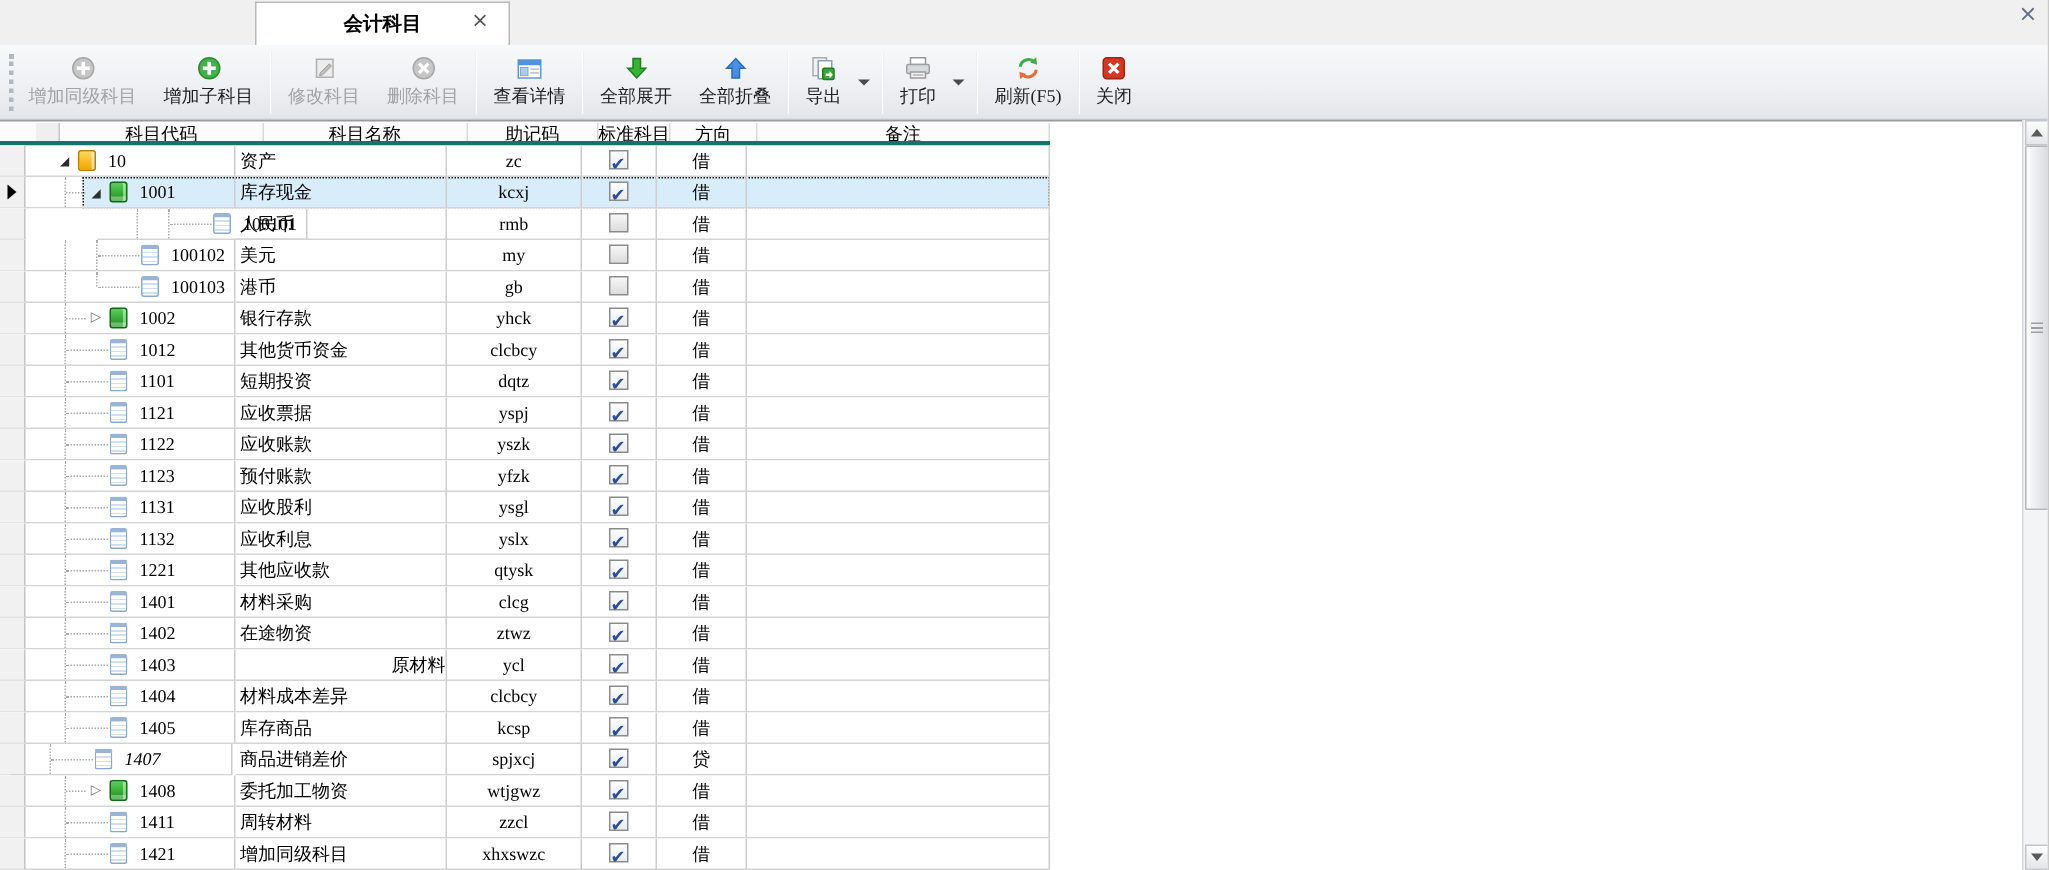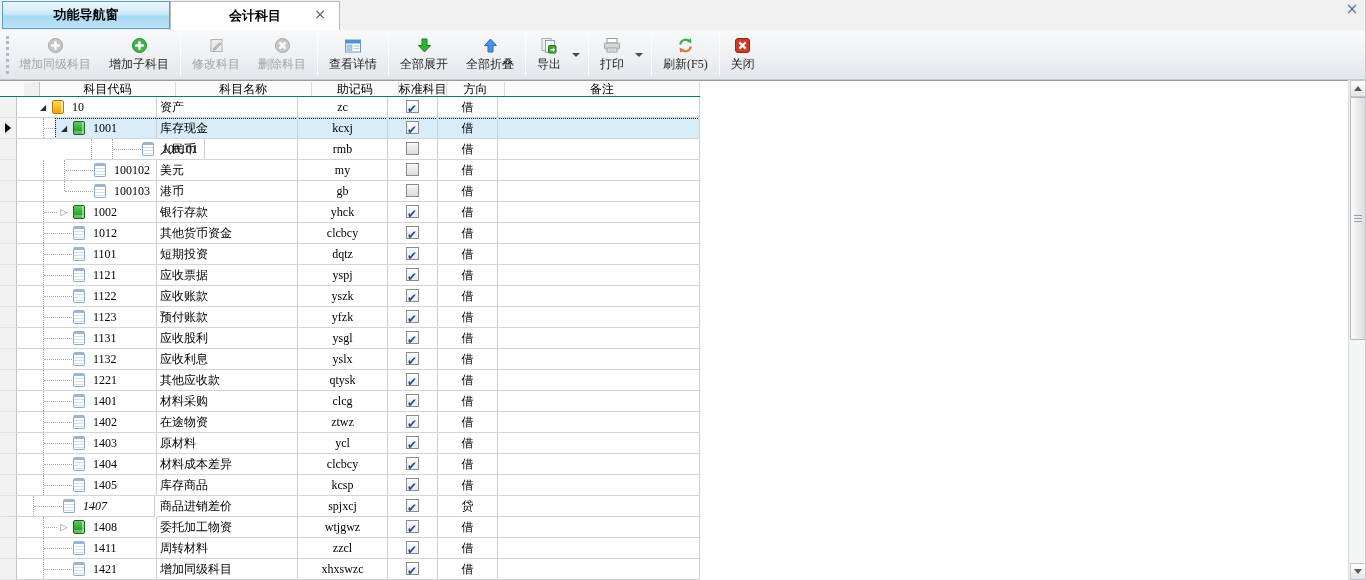--- a/index.html
+++ b/index.html
@@ -21,21 +21,21 @@
   .tb-sep { width: 1px; height: 42px; background: #c9cdd3; border-right: 1px solid #fdfdfd; margin: 0 2px; }
   .tb-btn { display: flex; flex-direction: column; align-items: center; justify-content: center; height: 46px; padding: 0 9px; cursor: pointer; border-radius: 2px; }
   .tb-btn .tico { height: 18px; display: flex; align-items: center; }
   .tb-btn .tlabel { font-size: 12px; color: #1e1e1e; margin-top: 1px; white-space: nowrap; }
   .tb-btn.disabled .tlabel { color: #a2a2a2; }
   .tb-combo { display: flex; align-items: center; }
   .tb-darrow { width: 0; height: 0; border-left: 4px solid transparent; border-right: 4px solid transparent; border-top: 4px solid #4b4b4b; margin: 0 6px 0 2px; cursor: pointer; }
 
   
   .grid { position: absolute; left: 0; top: 80px; width: 1348px; height: 500px; background: #fff; border-top: 1px solid #9b9b9b; }
-  .ghead { position: absolute; left: 0; top: 1px; height: 15px; width: 700px; display: flex; background: #fbfbfb; border-bottom: 1px solid #0f766e; padding-left: 24px; }
+  .ghead { position: absolute; left: 0; top: 1px; height: 15px; width: 700px; display: flex; background: #fbfbfb; border-bottom: 3px solid #0f766e; padding-left: 24px; }
   .ghead .gutter-h { width: 17px; border-right: 1px solid #c6c6c6; background: #efefef; }
   .ghead .hcell { font-size: 12px; color: #000; text-align: center; line-height: 14px; border-right: 1px solid #d9d9d9; overflow: hidden; white-space: nowrap; }
   .gbody { position: absolute; left: 0; top: 16px; width: 700px; }
   .grow { position: relative; width: 700px; height: 21px; background: #fff; cursor: default; }
   .gutter-c { position: absolute; left: 0; top: 0; width: 17px; height: 21px; background: #f1f1f1; border-right: 1px solid #c6c6c6; border-bottom: 1px solid #e2e2e2; }
   .row-arrow { position: absolute; left: 5px; top: 5px; width: 0; height: 0; border-top: 5px solid transparent; border-bottom: 5px solid transparent; border-left: 6px solid #000; }
   .gcell { position: absolute; top: 0; height: 21px; border-right: 1px solid #cecece; border-bottom: 1px solid #d4d4d4; font-size: 12px; color: #000; line-height: 20px; white-space: nowrap; overflow: hidden; }
   .gcell.center { text-align: center; }
   .sel-rect { position: absolute; left: 55px; top: 0; width: 645px; height: 21px; background: #d9ecf9; border: 1px dotted #141414; }
   .vline { position: absolute; top: 0; bottom: 0; width: 1px; border-left: 1px dotted #ababab; }
@@ -61,23 +61,20 @@
   .tri-down { width: 0; height: 0; border-left: 4px solid transparent; border-right: 4px solid transparent; border-top: 5px solid #5a5a5a; }
   .sb-thumb { position: absolute; left: 1px; top: 17px; width: 16px; height: 243px; background: linear-gradient(90deg, #fdfdfd, #d9dbde); border: 1px solid #b3b7bd; border-radius: 1px; display: flex; align-items: center; justify-content: center; cursor: grab; }
   .grip { width: 8px; height: 7px; border-top: 1px solid #9aa0a8; border-bottom: 1px solid #9aa0a8; background: linear-gradient(180deg, transparent 2px, #9aa0a8 2px, #9aa0a8 3px, transparent 3px); }
 </style>
 </head>
 <body>
 
 <div class="window">
 
   <div class="tabbar">
-    <div class="tab tab-nav">
-      <span>功能导航窗</span>
-    </div>
     <div class="tab tab-active">
       <span>会计科目</span>
       <span class="tab-close">×</span>
     </div>
     <span class="win-close">×</span>
   </div>
 
   <div class="toolbar">
     <div class="drag-handle"></div>
     <div class="tb-groups">
@@ -466,21 +463,21 @@
           <div class="gcell" style="left: 498px; width: 202px;"></div>
         </div>
         <div class="grow">
           <div class="gutter-c"></div>
           <div class="gcell" style="left: 17px; width: 140px;">
             <span class="vline" style="left: 26px;"></span>
             <span class="hstub" style="left: 27px; width: 28px;"></span>
             <span class="ric note" style="left: 56px;"></span>
             <span class="codetext" style="left: 76px;">1403</span>
           </div>
-          <div class="gcell" style="left: 157px; width: 141px; padding-left: 3px;">原材料</div>
+          <div class="gcell" style="left: 157px; width: 141px; padding-left: 3px; text-align: right;">原材料</div>
           <div class="gcell center" style="left: 298px; width: 90px;">ycl</div>
           <div class="gcell center" style="left: 388px; width: 50px;"><span class="cb checked"></span></div>
           <div class="gcell center" style="left: 438px; width: 60px;">借</div>
           <div class="gcell" style="left: 498px; width: 202px;"></div>
         </div>
         <div class="grow">
           <div class="gutter-c"></div>
           <div class="gcell" style="left: 17px; width: 140px;">
             <span class="vline" style="left: 26px;"></span>
             <span class="hstub" style="left: 27px; width: 28px;"></span>

